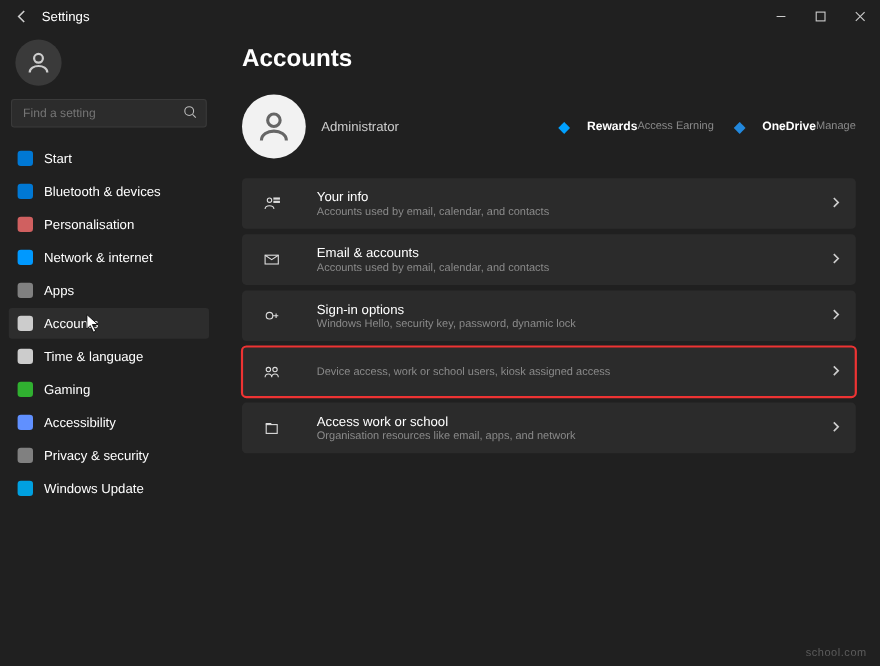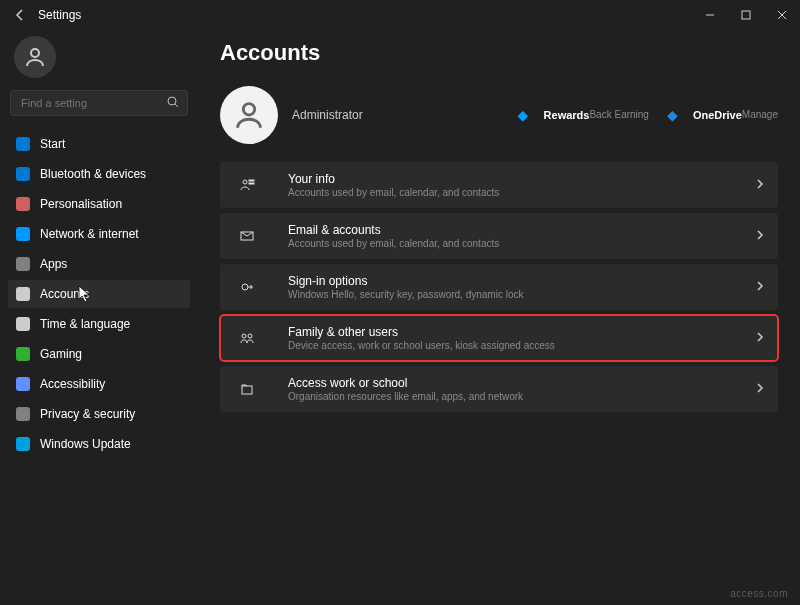--- a/index.html
+++ b/index.html
@@ -259,21 +259,21 @@
             <path d="M4 21c0-4 4-6 8-6s8 2 8 6"></path>
           </svg>
       </div>
       <div class="profile-name">Administrator</div>
       <div class="spacer"></div>
       <div id="promos" style="display:flex;">
           <div class="promo">
             <span class="picon" style="color:#00a0ff">◆</span>
             <span class="ptexts">
               <span class="ptitle">Rewards</span>
-              <span class="psub">Back Earning</span>
+              <span class="psub">Access Earning</span>
             </span>
           </div>
           <div class="promo">
             <span class="picon" style="color:#2288dd">◆</span>
             <span class="ptexts">
               <span class="ptitle">OneDrive</span>
               <span class="psub">Manage</span>
             </span>
           </div>
         </div>
@@ -329,21 +329,20 @@
         </div>
         <div class="card hl">
           <span class="cicon">
             <svg width="16" height="16" viewBox="0 0 16 16" stroke="#ddd" fill="none">
               <circle cx="5" cy="6" r="2"></circle>
               <circle cx="11" cy="6" r="2"></circle>
               <path d="M2 13c0-2 1-3 3-3s3 1 3 3M8 13c0-2 1-3 3-3s3 1 3 3"></path>
             </svg>
           </span>
           <span class="ctexts">
-            <span class="ctitle">Family &amp; other users</span>
             <span class="csub">Device access, work or school users, kiosk assigned access</span>
           </span>
           <span class="chev"><svg width="8" height="10" viewBox="0 0 8 10">
               <path d="M2 1 L6 5 L2 9" stroke="#ccc" fill="none" stroke-width="1.5"></path>
             </svg></span>
         </div>
         <div class="card">
           <span class="cicon">
             <svg width="16" height="16" viewBox="0 0 16 16" stroke="#ddd" fill="none">
               <rect x="3" y="5" width="10" height="8"></rect>
@@ -361,13 +360,13 @@
       </div>
   </div>
 </div>
 
 <div class="cursor">
   <svg width="14" height="18" viewBox="0 0 14 18">
       <path d="M1 1 L1 14 L4 11 L7 17 L9 16 L6 10 L11 10 Z" fill="#fff" stroke="#000" stroke-width="0.8"></path>
     </svg>
 </div>
 
-<div class="watermark">access.com</div>
+<div class="watermark">school.com</div>
 
 </body></html>

